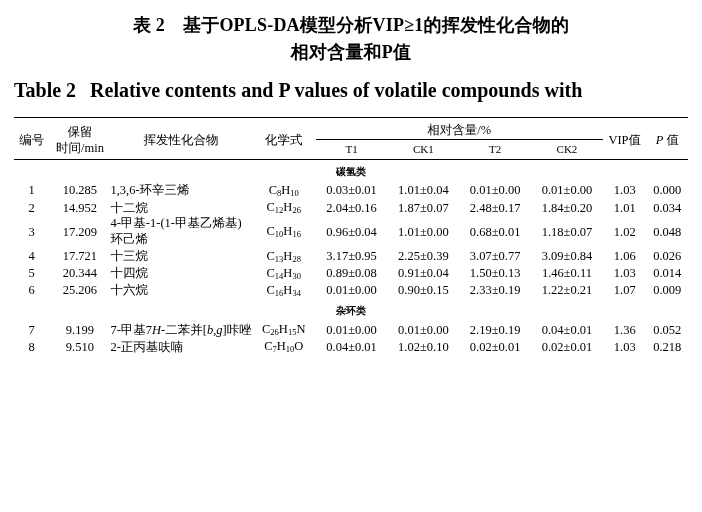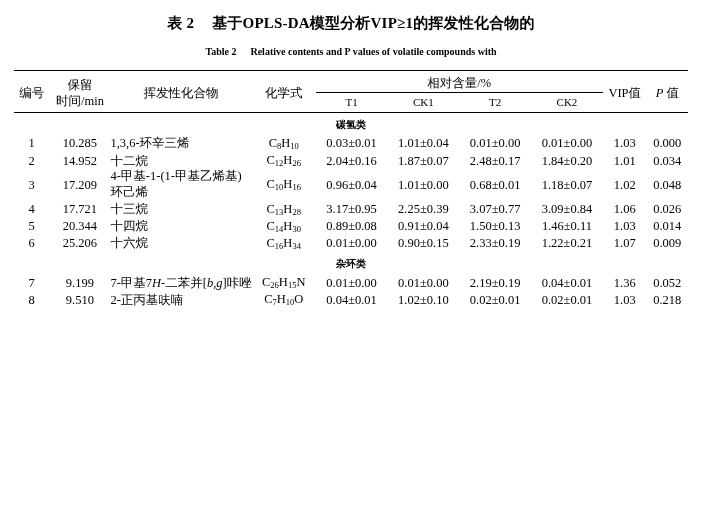--- a/index.html
+++ b/index.html
@@ -17,31 +17,30 @@
   .page {
     position: relative;
     width: 702px;
     height: 512px;
     box-sizing: border-box;
     padding: 12px 14px 0 14px;
   }
   .title-cn {
     text-align: center;
     font-weight: bold;
-    font-size: 15px;
+    font-size: 18px;
     line-height: 1.5;
     letter-spacing: 0.2px;
   }
   .title-cn .label {
     margin-right: 18px;
   }
   .title-en {
-    text-align: center;
     font-weight: bold;
-    font-size: 10px;
+    font-size: 20px;
     line-height: 1.55;
     margin-top: 9px;
     font-family: "Liberation Serif", serif;
   }
   .title-en .label {
     margin-right: 14px;
   }
 
   table.data {
     width: 100%;
@@ -129,20 +128,21 @@
   col.c-vip     { width: 48px; }
   col.c-p       { width: 44px; }
 </style>
 </head>
 <body>
 
 <div class="page">
 
   <div class="title-cn">
     <span class="label">表 2</span><span>基于OPLS-DA模型分析VIP≥1的挥发性化合物的</span>
+    <div>相对含量和P值</div>
   </div>
 
   <div class="title-en">
     <div>
       <span class="label">Table 2</span><span>Relative contents and P values of volatile compounds with</span>
     </div>
   </div>
 
   <table class="data">
     <colgroup>

